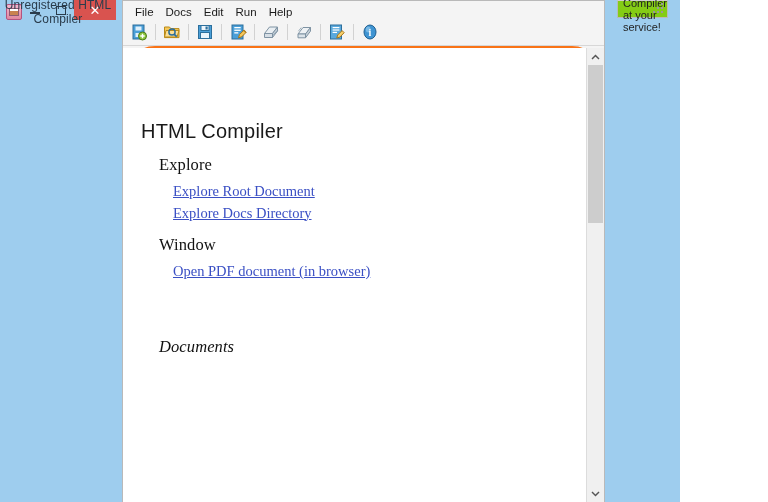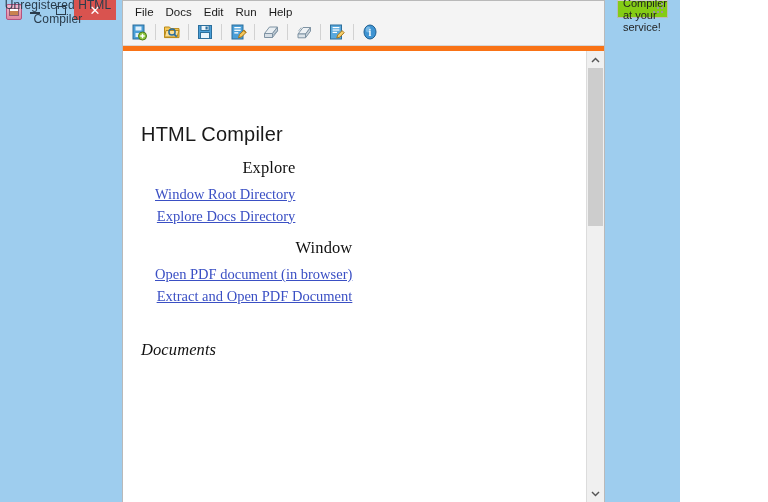--- a/index.html
+++ b/index.html
@@ -148,43 +148,43 @@
     margin: 0 3px;
   }
   .tb-btn svg { display: block; }
 
   
   .page-wrap {
     flex: 1 1 auto;
     display: flex;
     min-height: 0;
     background: #0c4a6e;
-    border-top: 5px solid #f97316;
+    border-top: 2px solid #f97316;
+    border-radius: 32px;
   }
   .page {
     flex: 1 1 auto;
     position: relative;
     background: #ffffff;
     overflow: hidden;
   }
   .doc-title {
     position: absolute;
     left: 18px;
     top: 72px;
     font-family: "Liberation Sans", sans-serif;
     font-size: 20px;
     color: #1a1a1a;
     font-weight: 400;
     letter-spacing: .2px;
   }
   .section {
     position: absolute;
-    left: 18px;
+    left: 36px;
     font-family: "Liberation Serif", serif;
-    text-align: right;
   }
   .section h2 {
     margin: 0;
     font-size: 16.5px;
     font-weight: 400;
     color: #111111;
     letter-spacing: .1px;
   }
   .section ul {
     list-style: none;
@@ -452,36 +452,33 @@
 
     <div class="page-wrap">
       <div class="page">
 
         <div class="doc-title">HTML Compiler</div>
 
         <div class="section" id="sec-explore">
           <h2>Explore</h2>
           <ul>
             <li>
-              <a href="#">Window Root Directory</a>
+              <a href="#">Explore Root Document</a>
             </li>
             <li>
               <a href="#">Explore Docs Directory</a>
             </li>
           </ul>
         </div>
 
         <div class="section" id="sec-files">
           <h2>Window</h2>
           <ul>
             <li>
               <a href="#">Open PDF document (in browser)</a>
-            </li>
-            <li>
-              <a href="#">Extract and Open PDF Document</a>
             </li>
           </ul>
         </div>
 
         <div class="section" id="sec-documents">
           <h2>Documents</h2>
         </div>
 
         <div class="logo">
           <div class="base"></div>

